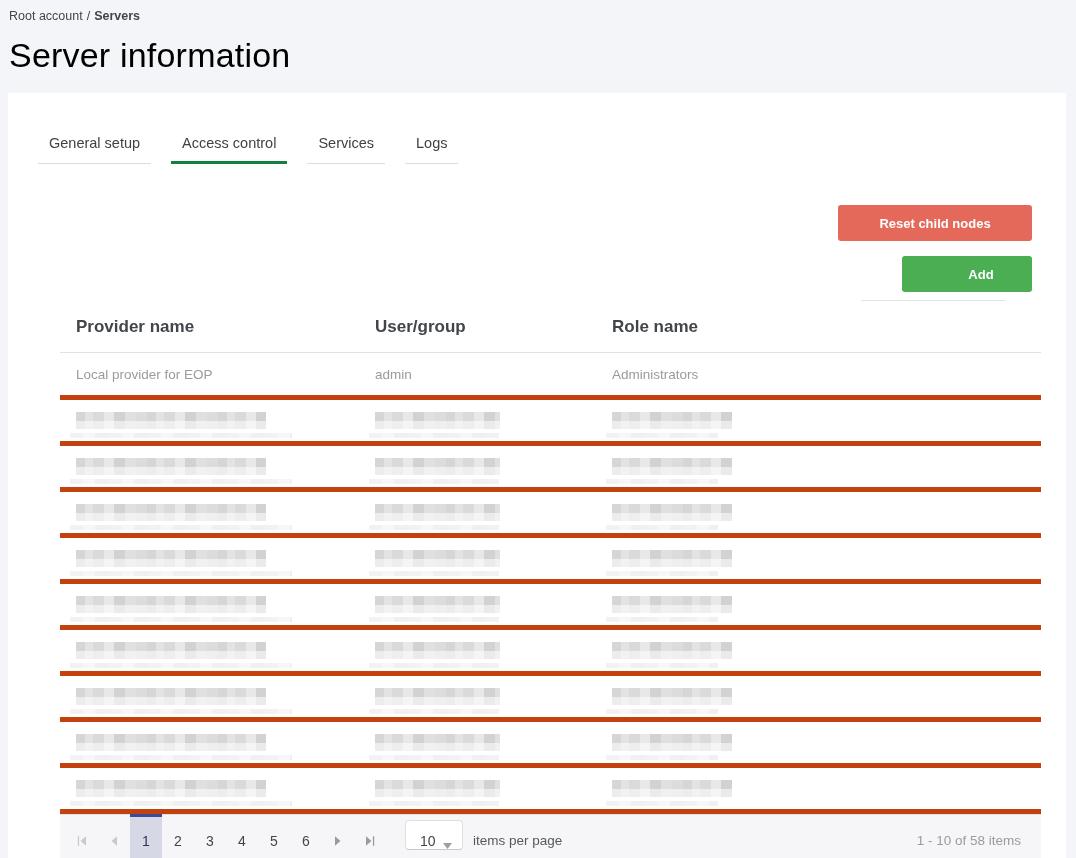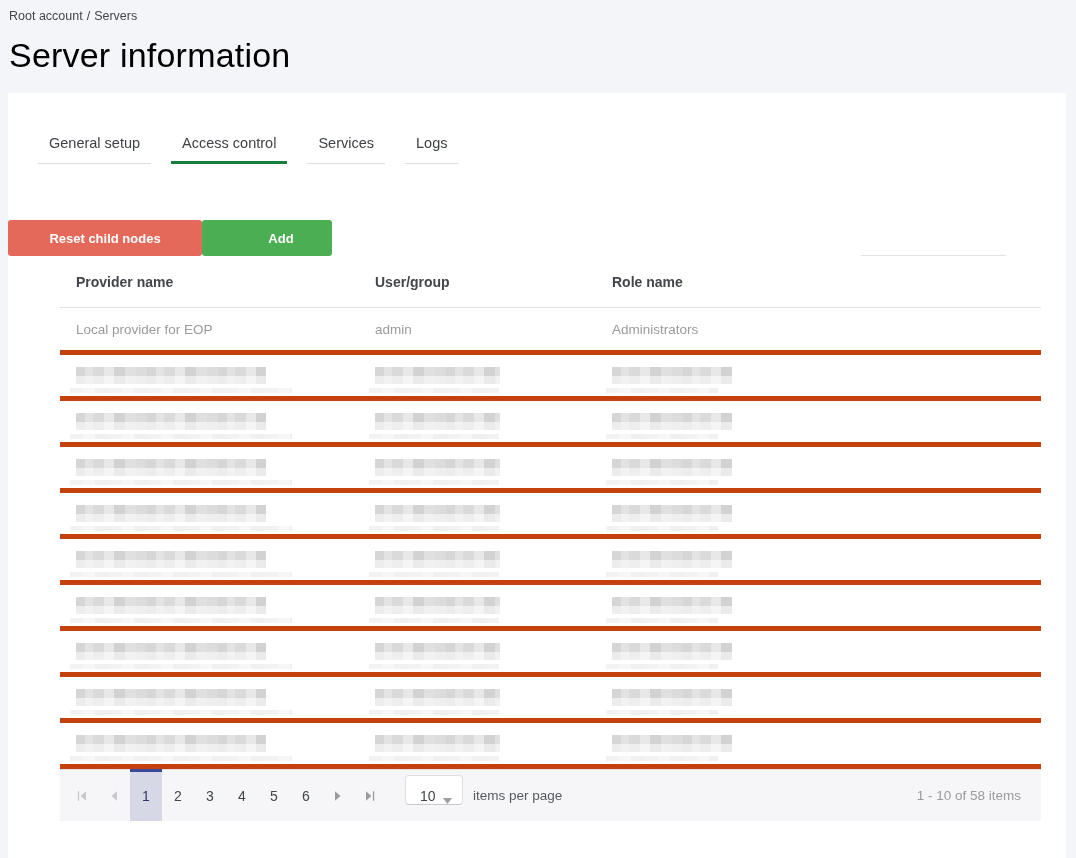--- a/index.html
+++ b/index.html
@@ -8,52 +8,52 @@
     background:#f4f5f8;
     font-family:"Liberation Sans", sans-serif;
     color:#3f4246;
     position:relative;
   }
 
   
   .top-area { padding:9px 0 0 9px; }
   .breadcrumb { font-size:12.5px; color:#42464b; line-height:14px; }
   .breadcrumb .sep { margin:0 4px; }
-  .breadcrumb .current { font-weight:400; }
+  .breadcrumb .current { font-weight:700; }
   .page-title { margin-top:13px; font-size:34px; font-weight:400; color:#000000; letter-spacing:.2px; }
 
   
   .card {
     position:absolute; left:8px; top:93px; width:1058px; height:765px;
     background:#ffffff;
   }
 
   
   .tab-bar { display:flex; gap:20px; margin:42px 0 0 30px; }
   .tab {
     font-size:14.5px; color:#3f4246; padding:0 11px 12px 11px;
     border-bottom:1px solid #dcdcdc; cursor:pointer; line-height:16px;
   }
   .tab.active { border-bottom:3px solid #15803d; padding-bottom:10px; }
 
   
-  .toolbar { display:flex; flex-direction:row; align-items:flex-end; padding-right:34px; margin-top:41px; }
+  .toolbar { display:flex; flex-direction:column; align-items:flex-end; padding-right:34px; margin-top:41px; }
   .btn { border:none; border-radius:3px; color:#fff; font-family:"Liberation Sans",sans-serif;
          font-size:13px; font-weight:700; cursor:pointer; height:36px; }
   .btn-reset { width:194px; background:#e4695a; }
   .btn-add   { width:130px; background:#4bae52; margin-top:15px;padding-left:28px; }
   .add-divider { height:1px; width:145px; background:#e3e3e3; margin:8px 26px 0 auto; }
 
   
   .grid { margin:0 25px 0 52px; }
   .grid-header, .grid-row {
     display:grid; grid-template-columns:299px 237px 1fr; align-items:center;
   }
   .grid-header { height:52px; border-bottom:1px solid #e2e2e2; }
-  .grid-header .hcell { font-size:14px; font-weight:700; color:#42464b; padding-left:16px; }
+  .grid-header .hcell { font-size:17px; font-weight:700; color:#42464b; padding-left:16px; }
   .grid-row { height:47px; border-bottom:5px solid #c2410c; }
   .grid-row.redacted { height:46px; }
   .cell { font-size:13.5px; color:#9b9b9b; padding-left:16px; position:relative; height:100%; display:flex; align-items:center; }
 
   
   .redact-main {
     height:17px; margin-top:0;
     background:
       linear-gradient(180deg, rgba(255,255,255,0) 0 53%, rgba(255,255,255,.55) 53% 100%),
       repeating-linear-gradient(90deg,#d6d6d6 0 9px,#e3e3e3 9px 17px,#dadada 17px 28px,#e8e8e8 28px 38px,#d2d2d2 38px 49px,#e0e0e0 49px 60px,#dcdcdc 60px 71px);

